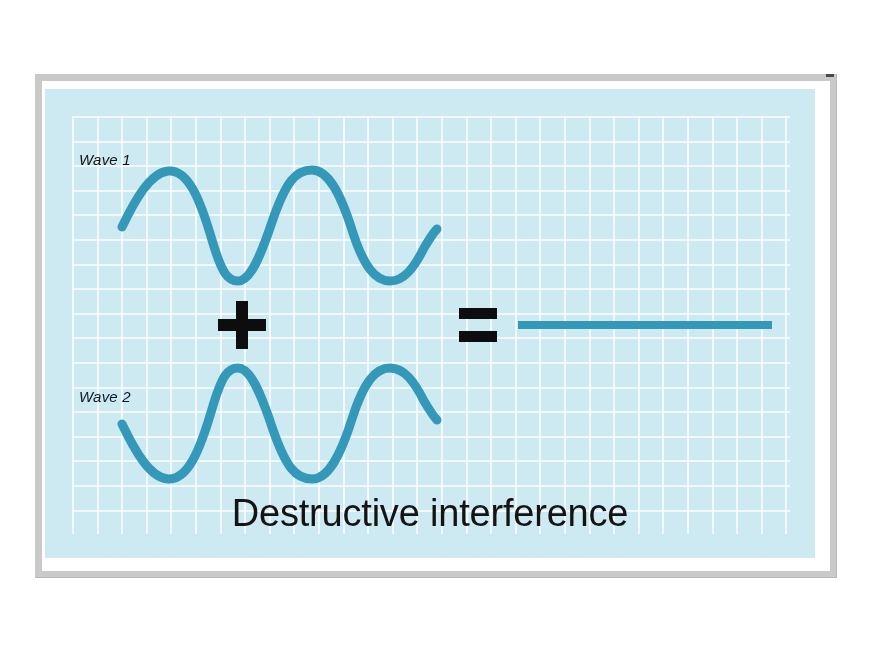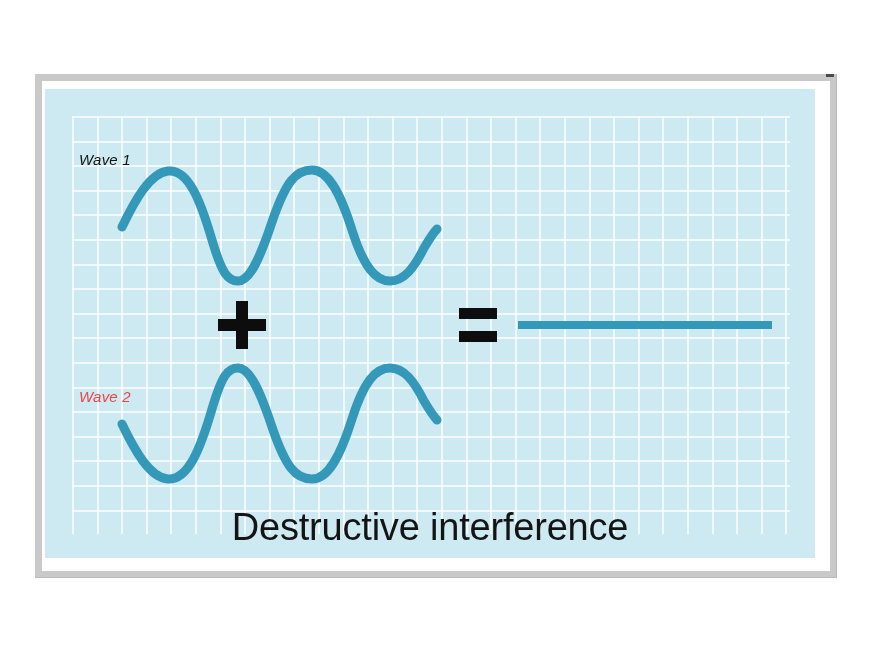--- a/index.html
+++ b/index.html
@@ -178,17 +178,17 @@
   </div>
 
   <div class="op" id="op-equals">
     <span class="bar e1" style="background: rgb(13, 13, 13);"></span>
     <span class="bar e2" style="background: rgb(13, 13, 13);"></span>
 
   </div>
 
   <div class="wave-label" id="label-wave1" style="color: rgb(20, 20, 20);">Wave 1</div>
 
-  <div class="wave-label" id="label-wave2" style="color: #ef4444; text-align: right;">Wave 2</div>
+  <div class="wave-label" id="label-wave2" style="color: #0f172a; text-align: right;">Wave 2</div>
 
-  <div id="caption" style="color: rgb(20, 20, 20); margin-top: 14px;">Destructive interference</div>
+  <div id="caption" style="color: rgb(20, 20, 20);">Destructive interference</div>
 
 </div>
 
 </body></html>

